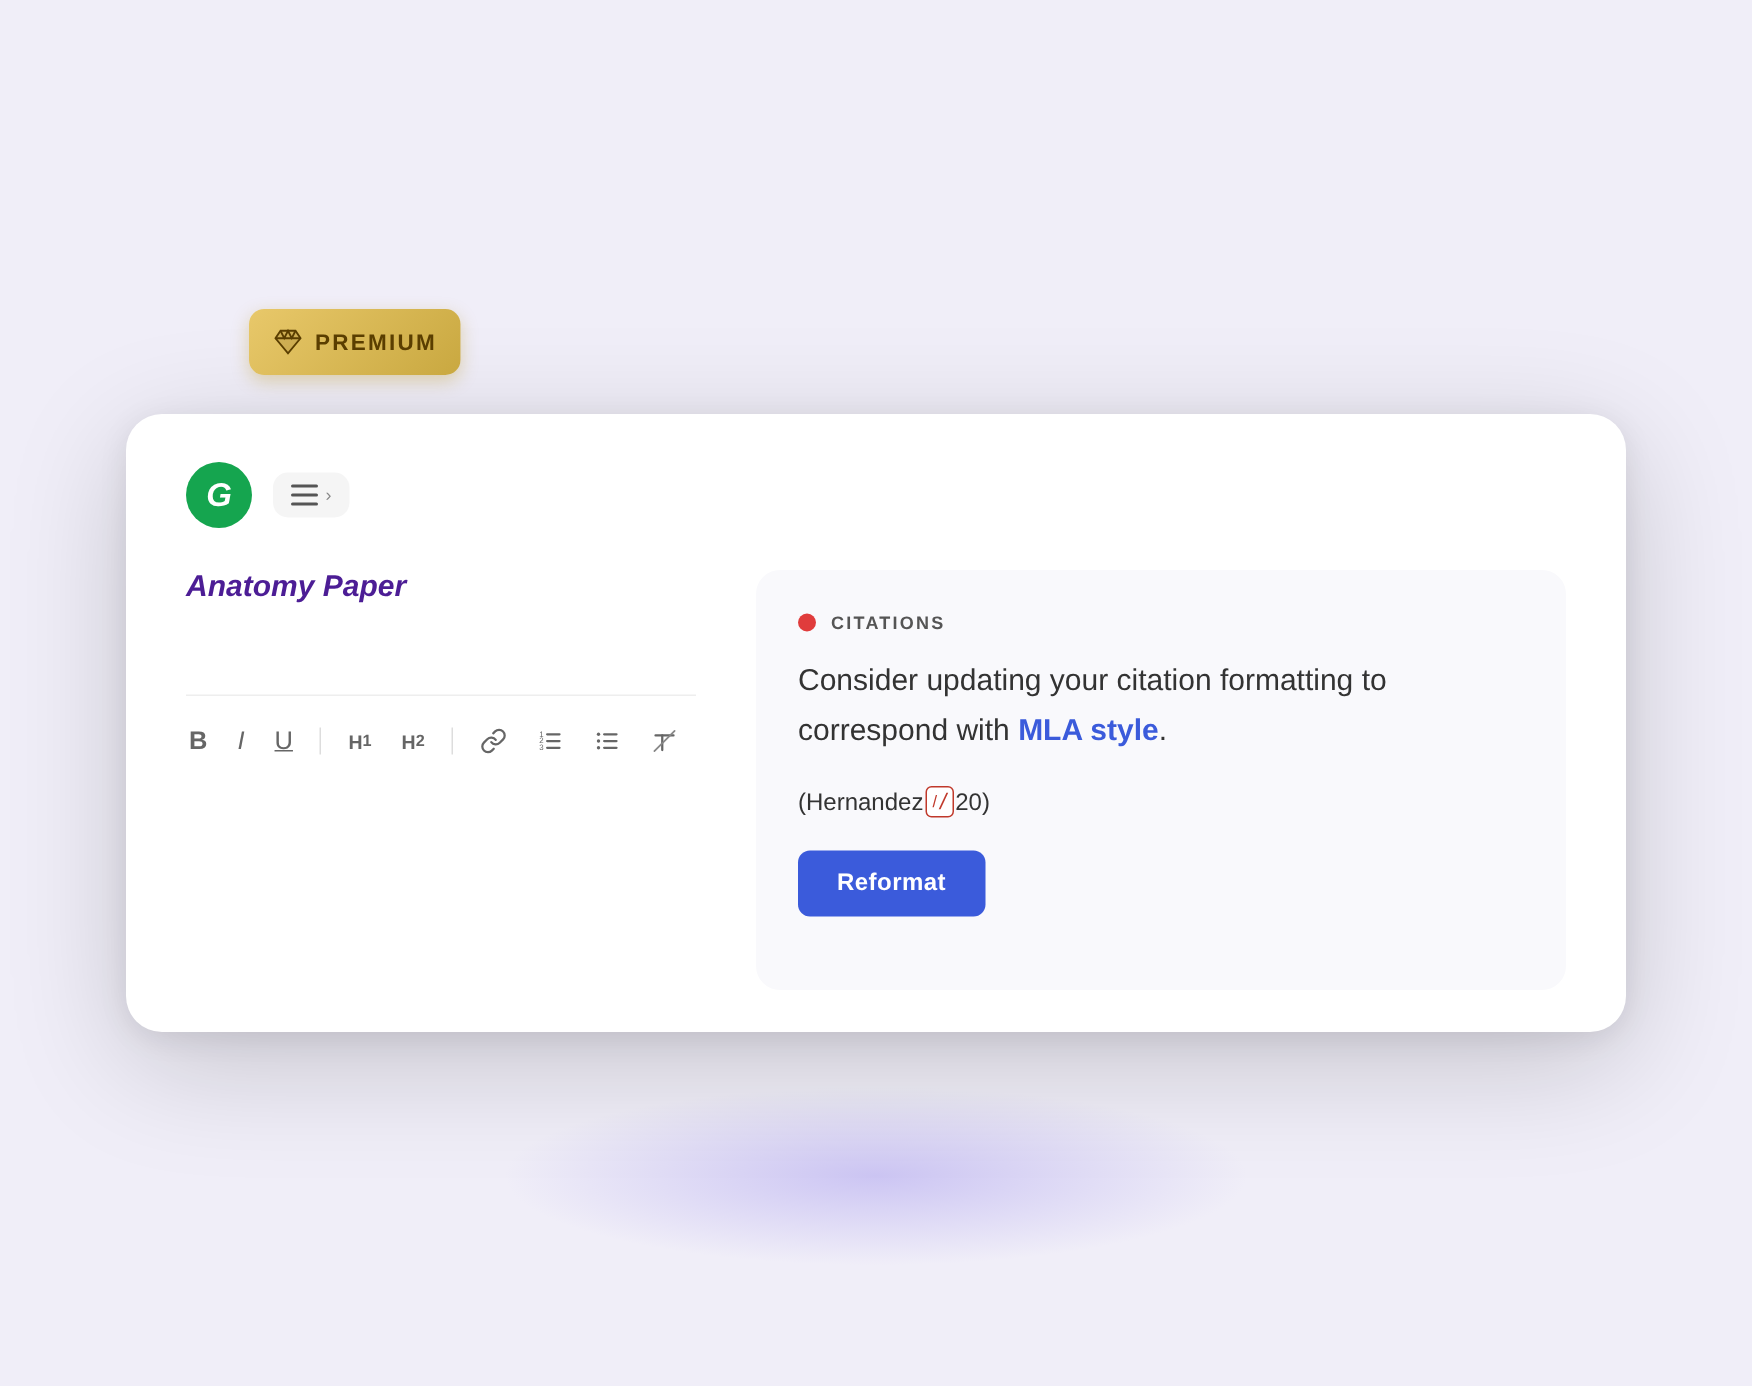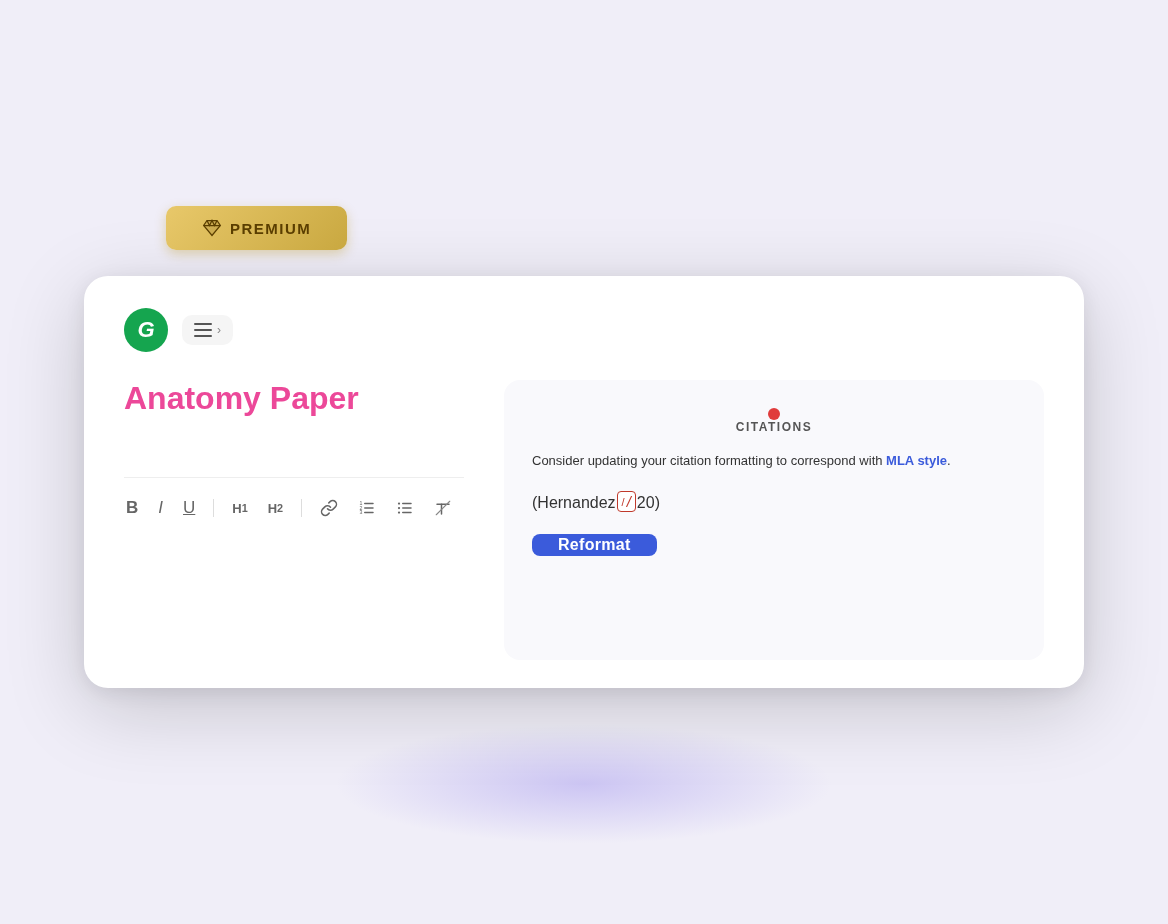--- a/index.html
+++ b/index.html
@@ -40,21 +40,21 @@
     
     .premium-badge {
       position: absolute;
       top: -30px;
       left: 82px;
       background: linear-gradient(135deg, #e8c86a, #c9a840);
       color: #5a3e00;
       font-weight: 800;
       font-size: 15px;
       letter-spacing: 1.5px;
-      padding: 12px 36px;
+      padding: 12px 16px;
       border-radius: 10px;
       display: flex;
       align-items: center;
       gap: 8px;
       z-index: 10;
       box-shadow: 0 4px 12px rgba(180, 140, 0, 0.3);
     }
 
     .premium-diamond {
       width: 20px;
@@ -130,24 +130,25 @@
       gap: 40px;
       align-items: flex-start;
     }
 
     
     .editor-section {
       flex: 0 0 340px;
     }
 
     .doc-title {
-      font-size: 32px;
+      font-size: 20px;
       font-weight: 800;
-      color: #ec4899;
+      color: #4c1d95;
       margin-bottom: 18px;
+      font-style: italic;
     }
 
     .doc-text {
       font-size: 18px;
       color: #333;
       line-height: 1.6;
     }
 
     .citation-highlight {
       background: rgba(220, 80, 80, 0.12);
@@ -196,42 +197,42 @@
       flex: 1;
       background: #f9f9fc;
       border-radius: 16px;
       padding: 28px;
       min-height: 280px;
     }
 
     .suggestion-header {
       display: flex;
       align-items: center;
+      gap: 10px;
       margin-bottom: 16px;
-      flex-direction: column;
     }
 
     .red-dot {
       width: 12px;
       height: 12px;
       background: #e03c3c;
       border-radius: 50%;
       flex-shrink: 0;
     }
 
     .suggestion-category {
       font-size: 12px;
       font-weight: 700;
       letter-spacing: 1.5px;
       color: #555;
       text-transform: uppercase;
     }
 
     .suggestion-text {
-      font-size: 13px;
+      font-size: 20px;
       color: #333;
       line-height: 1.65;
       margin-bottom: 20px;
     }
 
     .mla-link {
       color: #3b5bdb;
       font-weight: 700;
       text-decoration: none;
     }
@@ -267,21 +268,21 @@
       font-size: 11px;
       margin-right: 2px;
     }
 
     
     .reformat-btn {
       background: #3b5bdb;
       color: #ffffff;
       border: none;
       border-radius: 8px;
-      padding: 2px 26px;
+      padding: 13px 26px;
       font-size: 16px;
       font-weight: 700;
       cursor: pointer;
       letter-spacing: 0.3px;
     }
   </style>
 </head>
 <body>
 
 <div class="bg-glow"></div>

